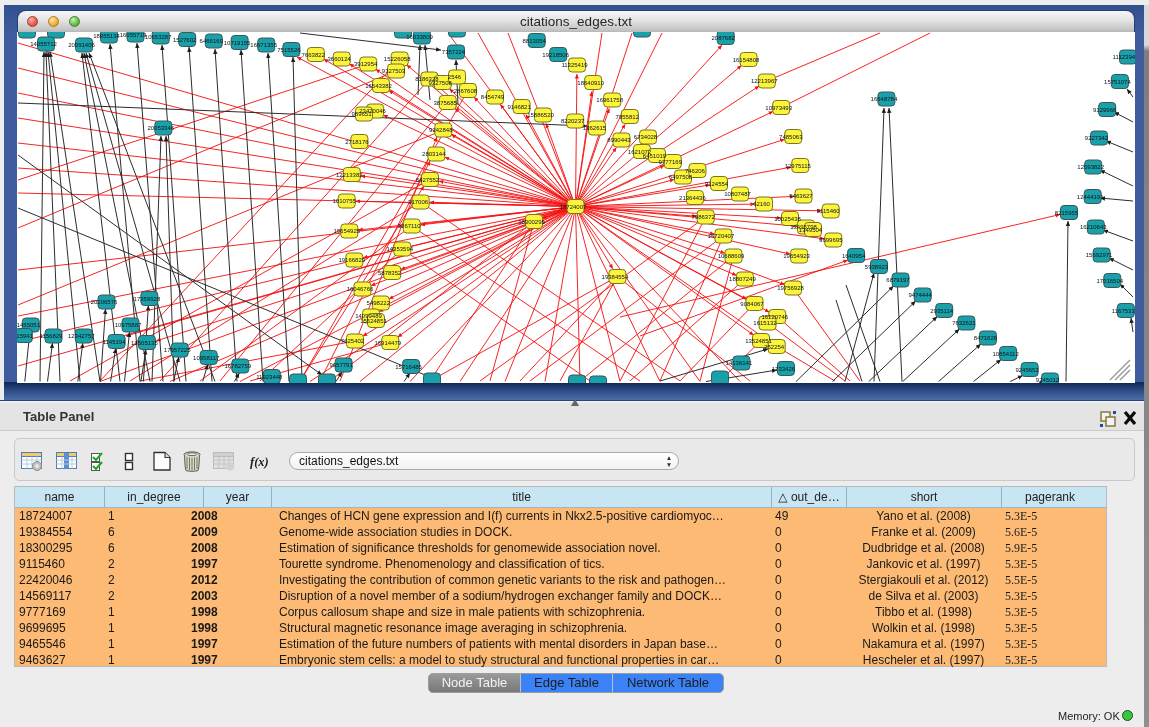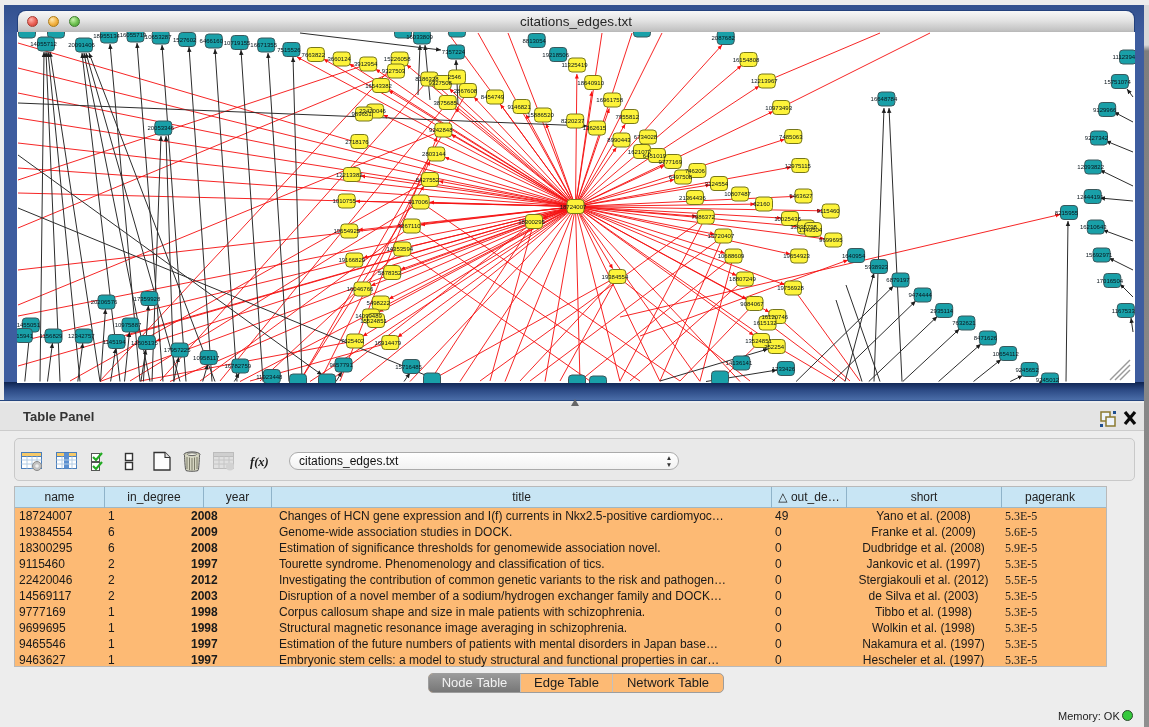--- a/index.html
+++ b/index.html
@@ -31,21 +31,21 @@
   border:1px solid #b9b9b9; font-size:12px; color:#1a1a1a; }
 #thead { position:absolute; left:0; top:0; width:100%; height:21px; background:#c8e5f4; border-bottom:1px solid #9fb7c4;}
 #thead div { position:absolute; top:0; height:21px; line-height:21px; text-align:center; border-left:1px solid #8fb3c9; font-size:12px; color:#222;}
 #tbody { position:absolute; left:0; top:21px; width:100%; }
 .tr { position:relative; height:16px; line-height:16px; white-space:nowrap; }
 .tr div { position:absolute; top:0; height:16px; overflow:hidden; }
 .c0 { left:4px; width:85px; } .c1 { left:93px; width:95px; } .c2 { left:176px; width:64px;font-weight:bold; }
 .c3 { left:264px; width:492px; } .c4 { left:760px; width:71px; }
 .c5 { left:831px; width:155px; text-align:center; } .c6 { left:990px; width:93px;font-family:Liberation Serif, serif; }
 #tabs { position:absolute; left:428px; top:673px; width:296px; height:20px; border:1px solid #9d9d9d;
-  border-radius:5px; background:#fdba74; font-size:13px; }
+  border-radius:5px; background:#3b82f6; font-size:13px; }
 #tabs .seg { position:absolute; top:0; height:18px; line-height:18px; text-align:center; color:#1c1c1c; }
 #seg1 { left:0; width:91px; background:linear-gradient(180deg,#9a9a9a,#777); color:#f2f2f2 !important; border-radius:4px 0 0 4px; }
 #seg2 { left:91px; width:92px; border-left:1px solid #c0c0c0;}
 #seg3 { left:183px; width:111px; border-left:1px solid #c0c0c0;}
 #mem { position:absolute; left:1058px; top:710px; font-size:11px; color:#222; }
 #memdot { position:absolute; left:1122px; top:710px; width:11px; height:11px; border-radius:50%;
   background:#35c93c; border:1px solid #2a4a2a; }
 #cursor { position:absolute; left:571px; top:399px; width:0; height:0; border-left:4px solid transparent;
   border-right:4px solid transparent; border-bottom:7px solid #666; }
 .icon { position:absolute; top:451px; }

